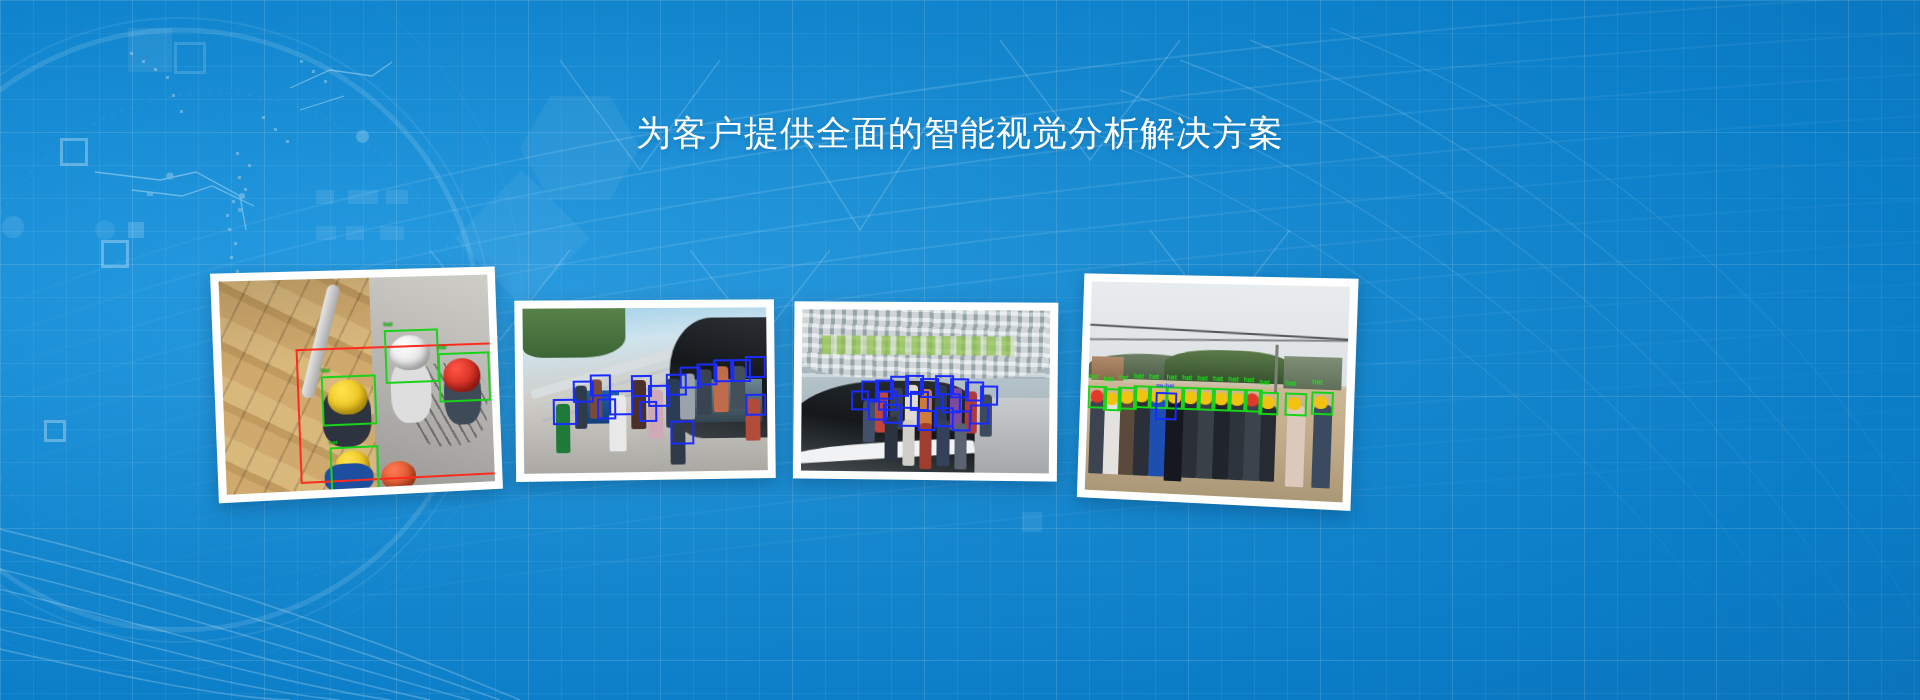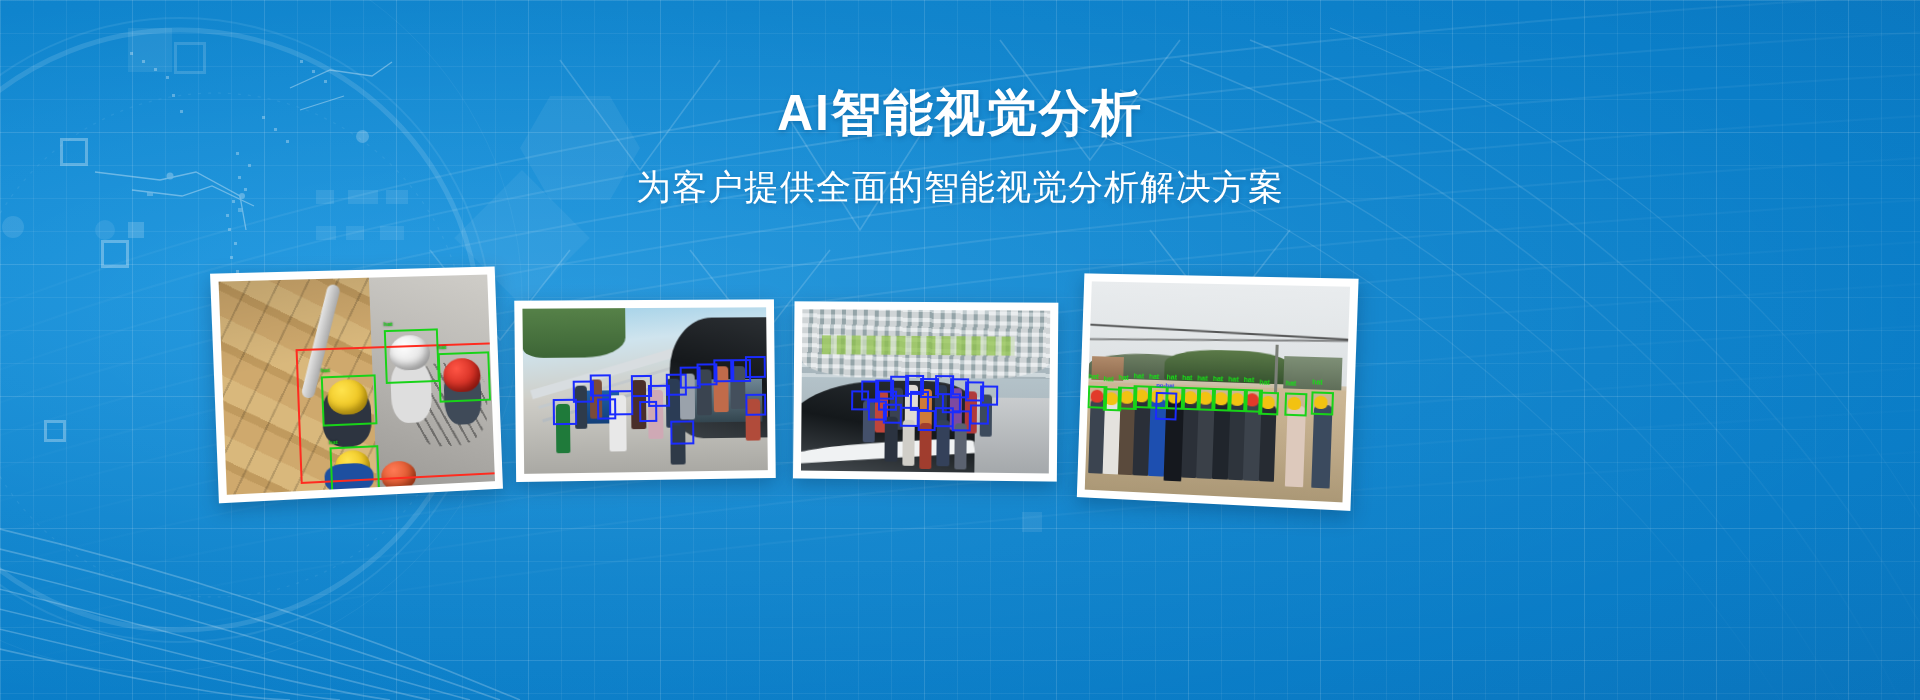--- a/index.html
+++ b/index.html
@@ -290,21 +290,20 @@
   <div class="sq outline" style="left:174px;top:42px;width:26px;height:26px;opacity:.5;"></div>
   <div class="sq fill" style="left:128px;top:28px;width:44px;height:44px;opacity:.45;"></div>
 
   <div class="dot" style="left:356px;top:130px;width:13px;height:13px;"></div>
   <div class="dot" style="left:2px;top:216px;width:22px;height:22px;opacity:.5;"></div>
   <div class="dot" style="left:95px;top:220px;width:20px;height:20px;opacity:.4;"></div>
 
   <div class="bg-layer vignette"></div>
 
   <div class="headline">
-    <h1 class="title">AI智能视觉分析</h1>
     <p class="subtitle">为客户提供全面的智能视觉分析解决方案</p>
   </div>
 
   <div class="strip">
 
     <div class="card" id="card-1">
       <div class="photo">
         <div class="scene s1">
           <div class="boxes"></div>
           <div class="boxshade"></div>

